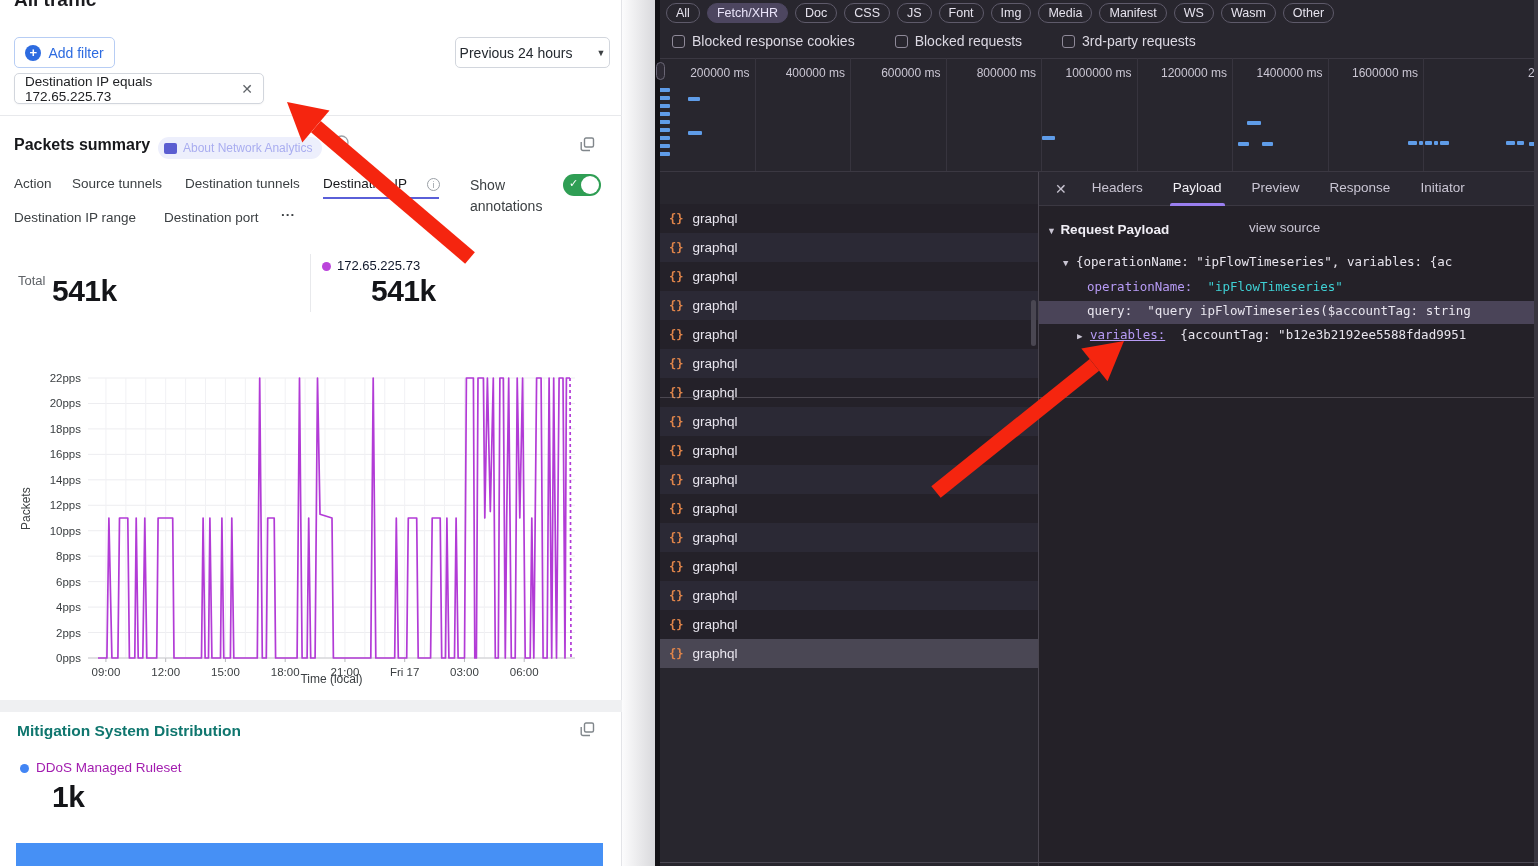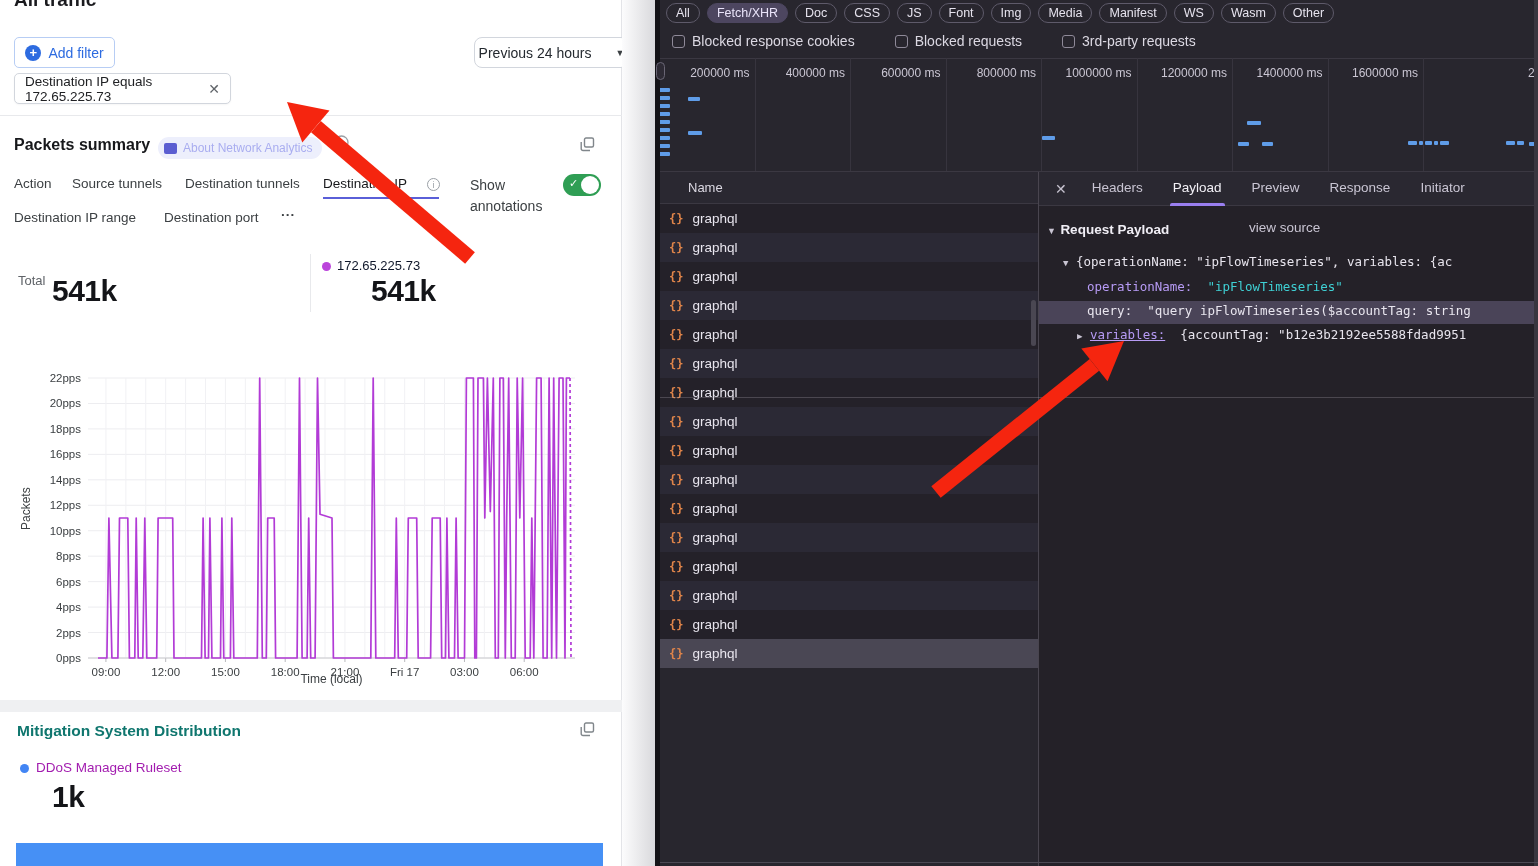--- a/index.html
+++ b/index.html
@@ -16,23 +16,23 @@
 
   #clipped-title{left:14px;top:0;width:200px;height:13px;overflow:hidden;}
   #clipped-title span{position:absolute;top:-11px;font-size:19px;font-weight:bold;color:#1a1a1e;}
 
   .btn{display:flex;align-items:center;border:1px solid #d2d6dd;border-radius:5px;background:#fff;
        font-size:14px;color:#24292f;}
   #add-filter-btn{left:14px;top:37px;width:101px;height:31px;border-color:#b7cdf4;color:#2d6be0;
       justify-content:center;gap:7px;font-weight:500;}
   .plus-circle{width:16px;height:16px;border-radius:50%;background:#2d6be0;color:#fff;font-size:13px;
       line-height:15px;text-align:center;font-weight:bold;}
-  #time-range-btn{left:474px;top:37px;width:155px;height:31px;justify-content:center;gap:24px;border-radius:8px;}
+  #time-range-btn{left:455px;top:37px;width:155px;height:31px;justify-content:center;gap:24px;}
   .caret-down{font-size:9px;color:#3c4043;}
-  #filter-chip{left:14px;top:73px;width:217px;height:31px;padding:0 10px;justify-content:space-between;
+  #filter-chip{left:14px;top:73px;width:250px;height:31px;padding:0 10px;justify-content:space-between;
       font-size:13.5px;color:#202124;box-shadow:0 1px 2px rgba(0,0,0,.04);}
   #filter-chip .x{font-size:14px;color:#5f6368;margin-left:8px;}
   #filters-divider{left:0;top:115px;width:622px;height:1px;background:#e8e9ec;}
 
   #packets-title{left:14px;top:136px;font-size:16px;font-weight:bold;color:#17181b;}
   #analytics-badge{left:158px;top:137px;height:22px;padding:0 10px 0 6px;border-radius:11px;
       background:#edeffc;display:flex;align-items:center;gap:6px;font-size:12px;color:#a9adf0;}
   .book-icon{width:13px;height:11px;border-radius:2px;background:#5b5ed1;display:inline-block;}
   #history-icon{left:333px;top:134px;}
   .expand-icon{width:15px;height:15px;}
@@ -347,23 +347,20 @@
       <div class="tbar" style="left: 748px; top: 83px; width: 9px; background: rgb(95, 156, 232);"></div>
       <div class="tbar" style="left: 759px; top: 83px; width: 4px; background: rgb(95, 156, 232);"></div>
       <div class="tbar" style="left: 765px; top: 83px; width: 7px; background: rgb(95, 156, 232);"></div>
       <div class="tbar" style="left: 774px; top: 83px; width: 4px; background: rgb(95, 156, 232);"></div>
       <div class="tbar" style="left: 780px; top: 83px; width: 9px; background: rgb(95, 156, 232);"></div>
       <div class="tbar" style="left: 846px; top: 83px; width: 9px; background: rgb(95, 156, 232);"></div>
       <div class="tbar" style="left: 857px; top: 83px; width: 7px; background: rgb(95, 156, 232);"></div>
       <div class="tbar" style="left: 869px; top: 84px; width: 9px; background: rgb(95, 156, 232);"></div>
     </div>
 
-  <div id="name-header" class="abs">
-    <span>Name</span>
-  </div>
   <div id="request-list" class="abs">
       <div class="req-row">
         <span class="json-icon">{}</span>
         <span>graphql</span>
       </div>
       <div class="req-row">
         <span class="json-icon">{}</span>
         <span>graphql</span>
       </div>
       <div class="req-row">

